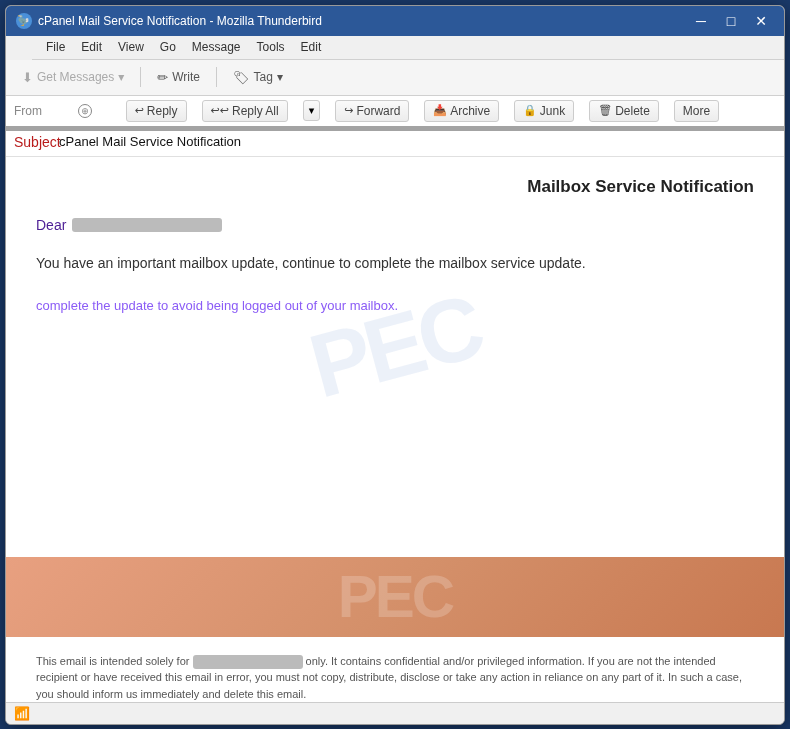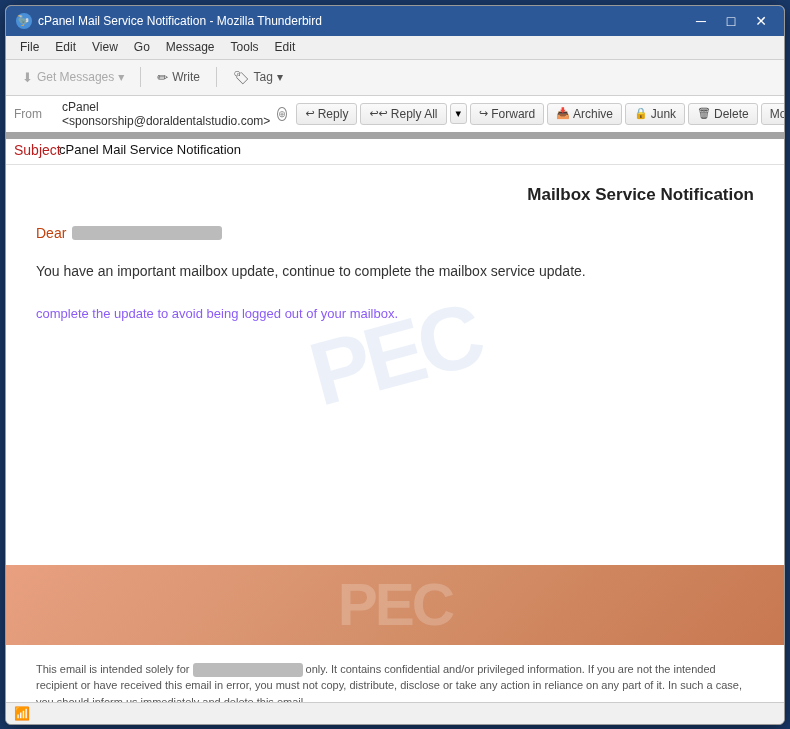--- a/index.html
+++ b/index.html
@@ -71,20 +71,21 @@
 
     
     .menu-bar {
       background: #f0f0f0;
       height: 24px;
       display: flex;
       align-items: center;
       padding: 0 6px;
       border-bottom: 1px solid #d0d0d0;
       flex-shrink: 0;
+      margin-left: 26px;
     }
     .menu-item {
       padding: 2px 8px;
       font-size: 12px;
       color: #333;
       cursor: pointer;
       border-radius: 3px;
     }
 
     
@@ -117,22 +118,22 @@
     
     .email-header {
       background: white;
       border-bottom: 1px solid #e0e0e0;
       flex-shrink: 0;
     }
     .email-actions-row {
       display: flex;
       align-items: center;
       padding: 4px 8px;
-      gap: 3px;
-      border-bottom: 7px solid #a3a3a3;
+      gap: 15px;
+      border-bottom: 5px solid #a3a3a3;
     }
     .from-label {
       font-size: 12px;
       color: #888;
       width: 45px;
       flex-shrink: 0;
     }
     .from-value {
       font-size: 12px;
       color: #333;
@@ -259,21 +260,21 @@
     }
     .email-title {
       font-size: 17px;
       font-weight: bold;
       color: #222;
       margin-bottom: 20px;
       text-align: right;
     }
     .dear-line {
       font-size: 14px;
-      color: #c2410c;
+      color: #4c1d95;
       margin-bottom: 20px;
       display: flex;
       align-items: center;
       gap: 6px;
     }
     .redacted {
       display: inline-block;
       background: #bbb;
       border-radius: 3px;
       height: 14px;
@@ -398,21 +399,20 @@
       <span class="toolbar-icon">🏷</span>
       <span>Tag</span>
       <span>▾</span>
     </button>
   </div>
 
   <div class="email-header">
 
     <div class="email-actions-row">
       <span class="from-label">From</span>
-      <span class="from-value">cPanel &lt;sponsorship@doraldentalstudio.com&gt;</span>
       <div class="privacy-icon">⊕</div>
       &nbsp;
       <button class="action-btn">
         <span class="action-btn-icon">↩</span>
         <span>Reply</span>
       </button>
       <button class="action-btn">
         <span class="action-btn-icon">↩↩</span>
         <span>Reply All</span>
       </button>

